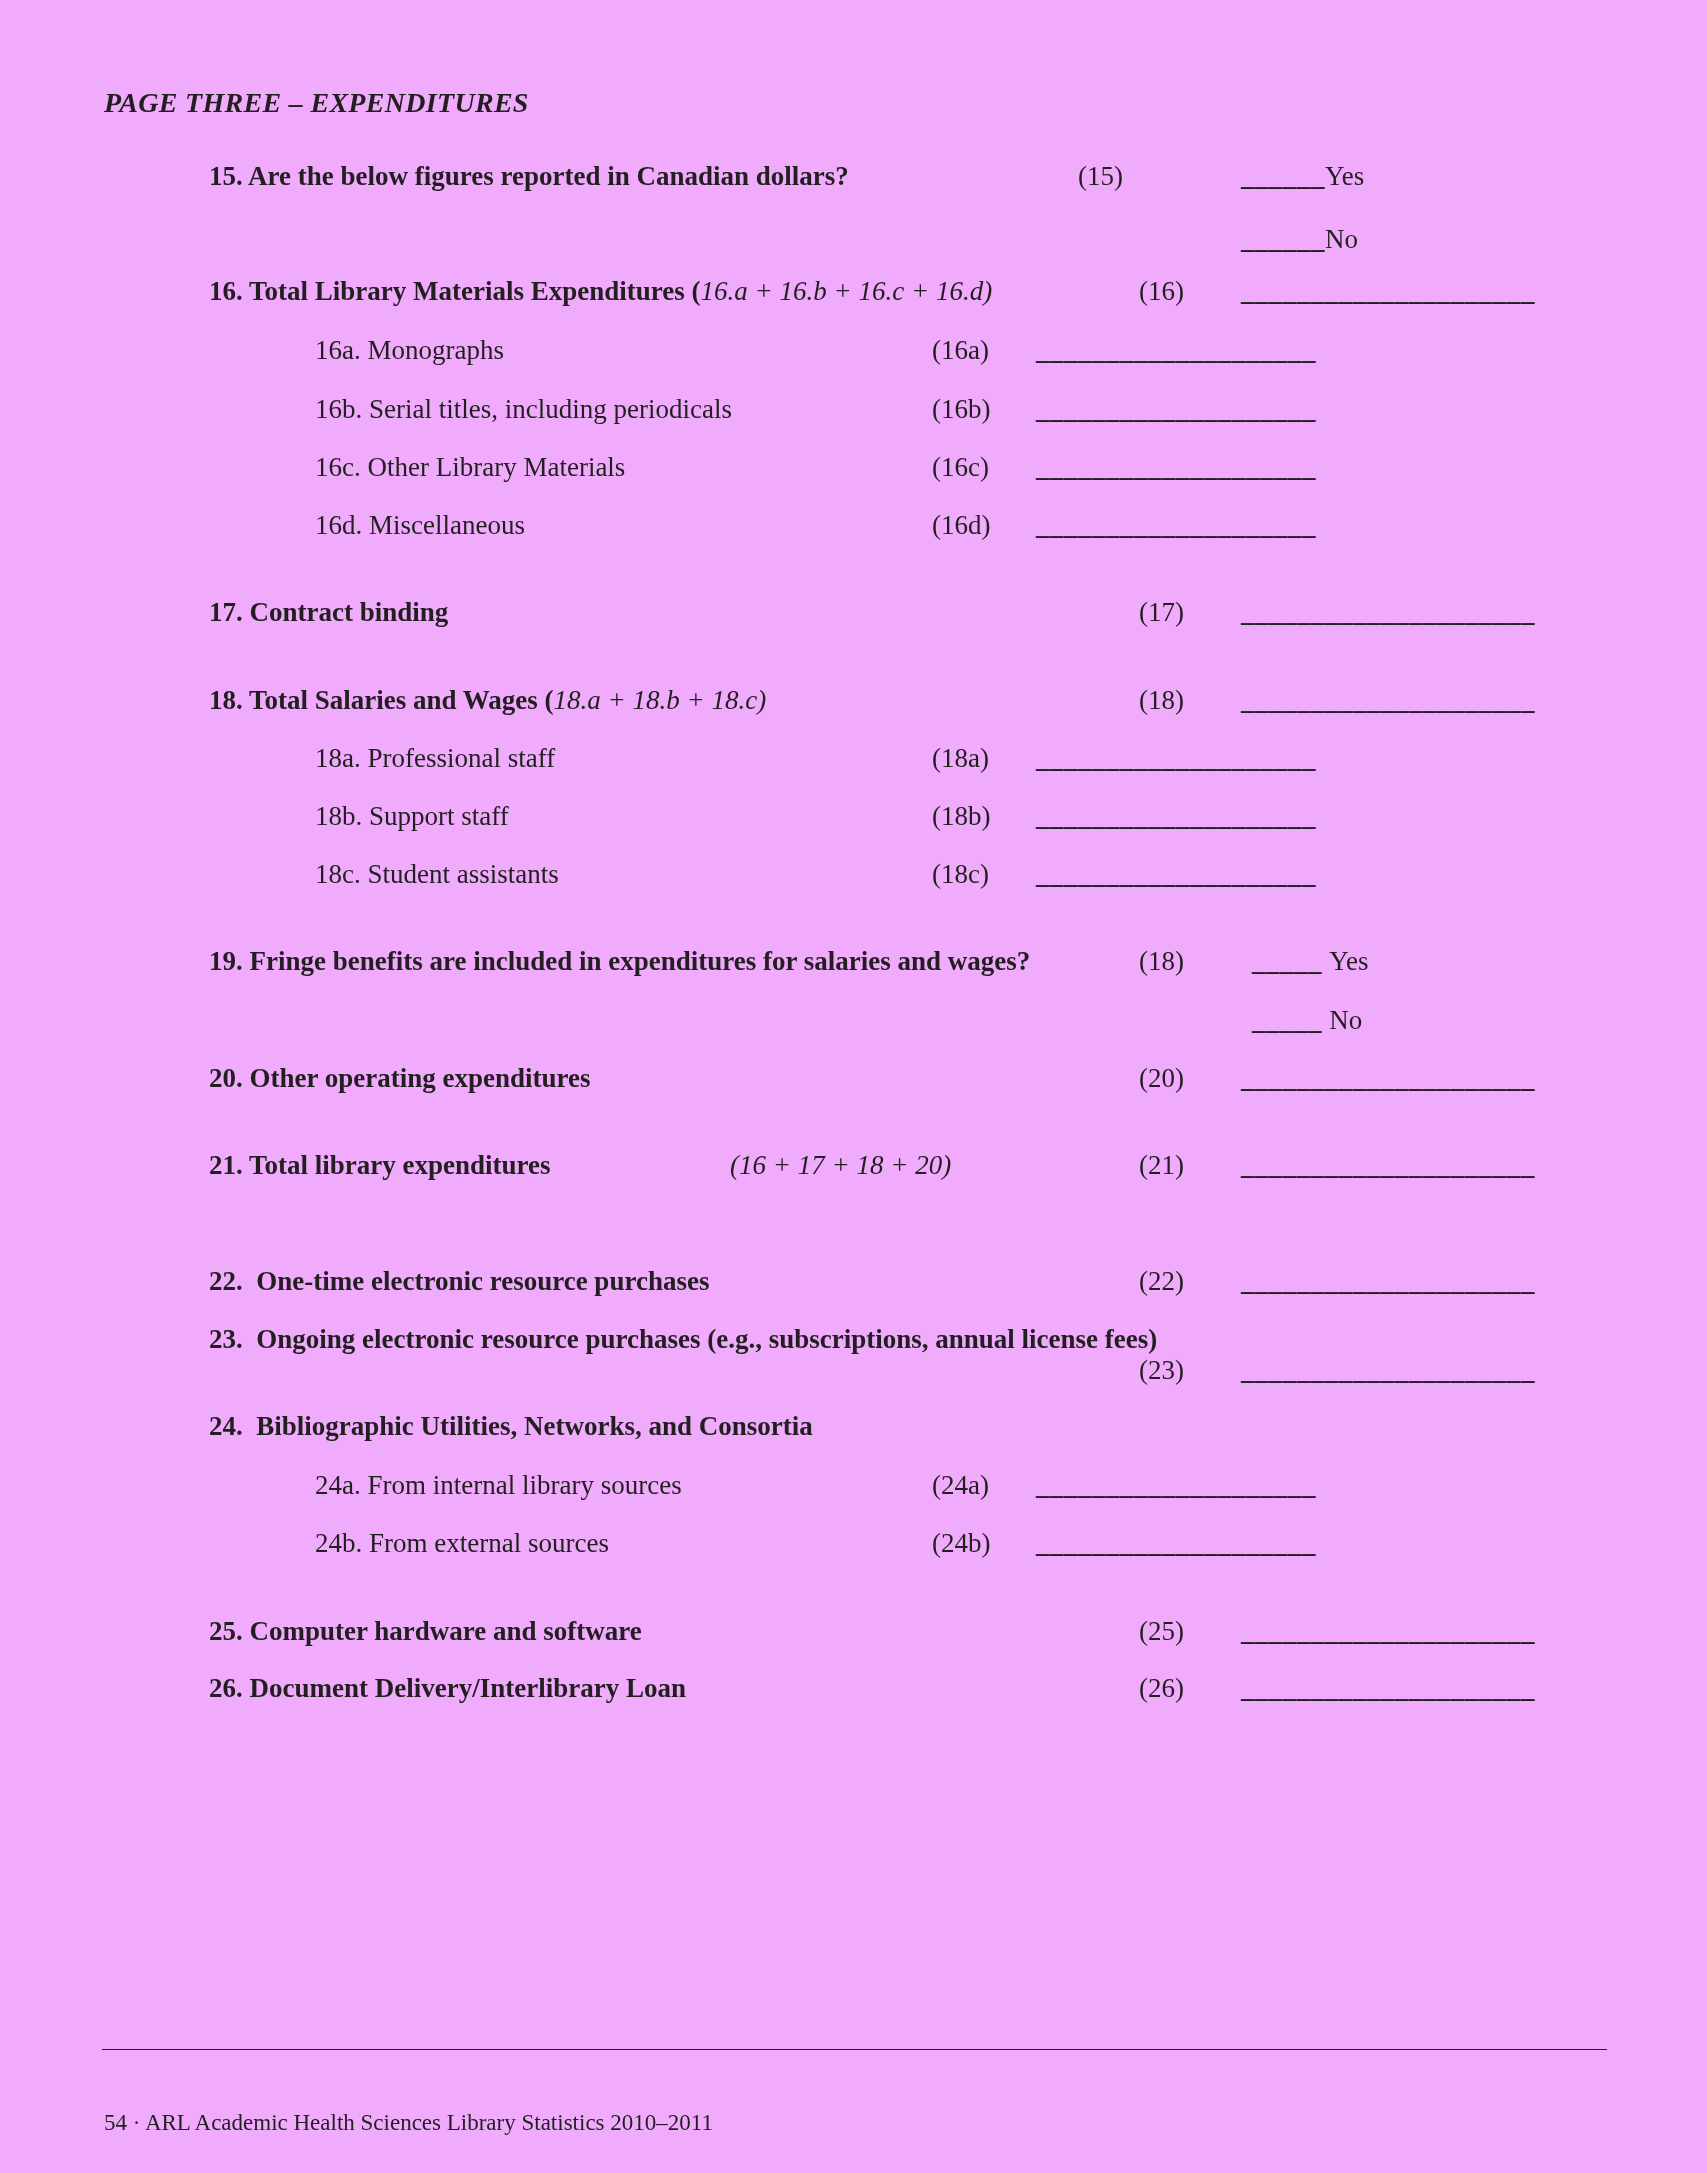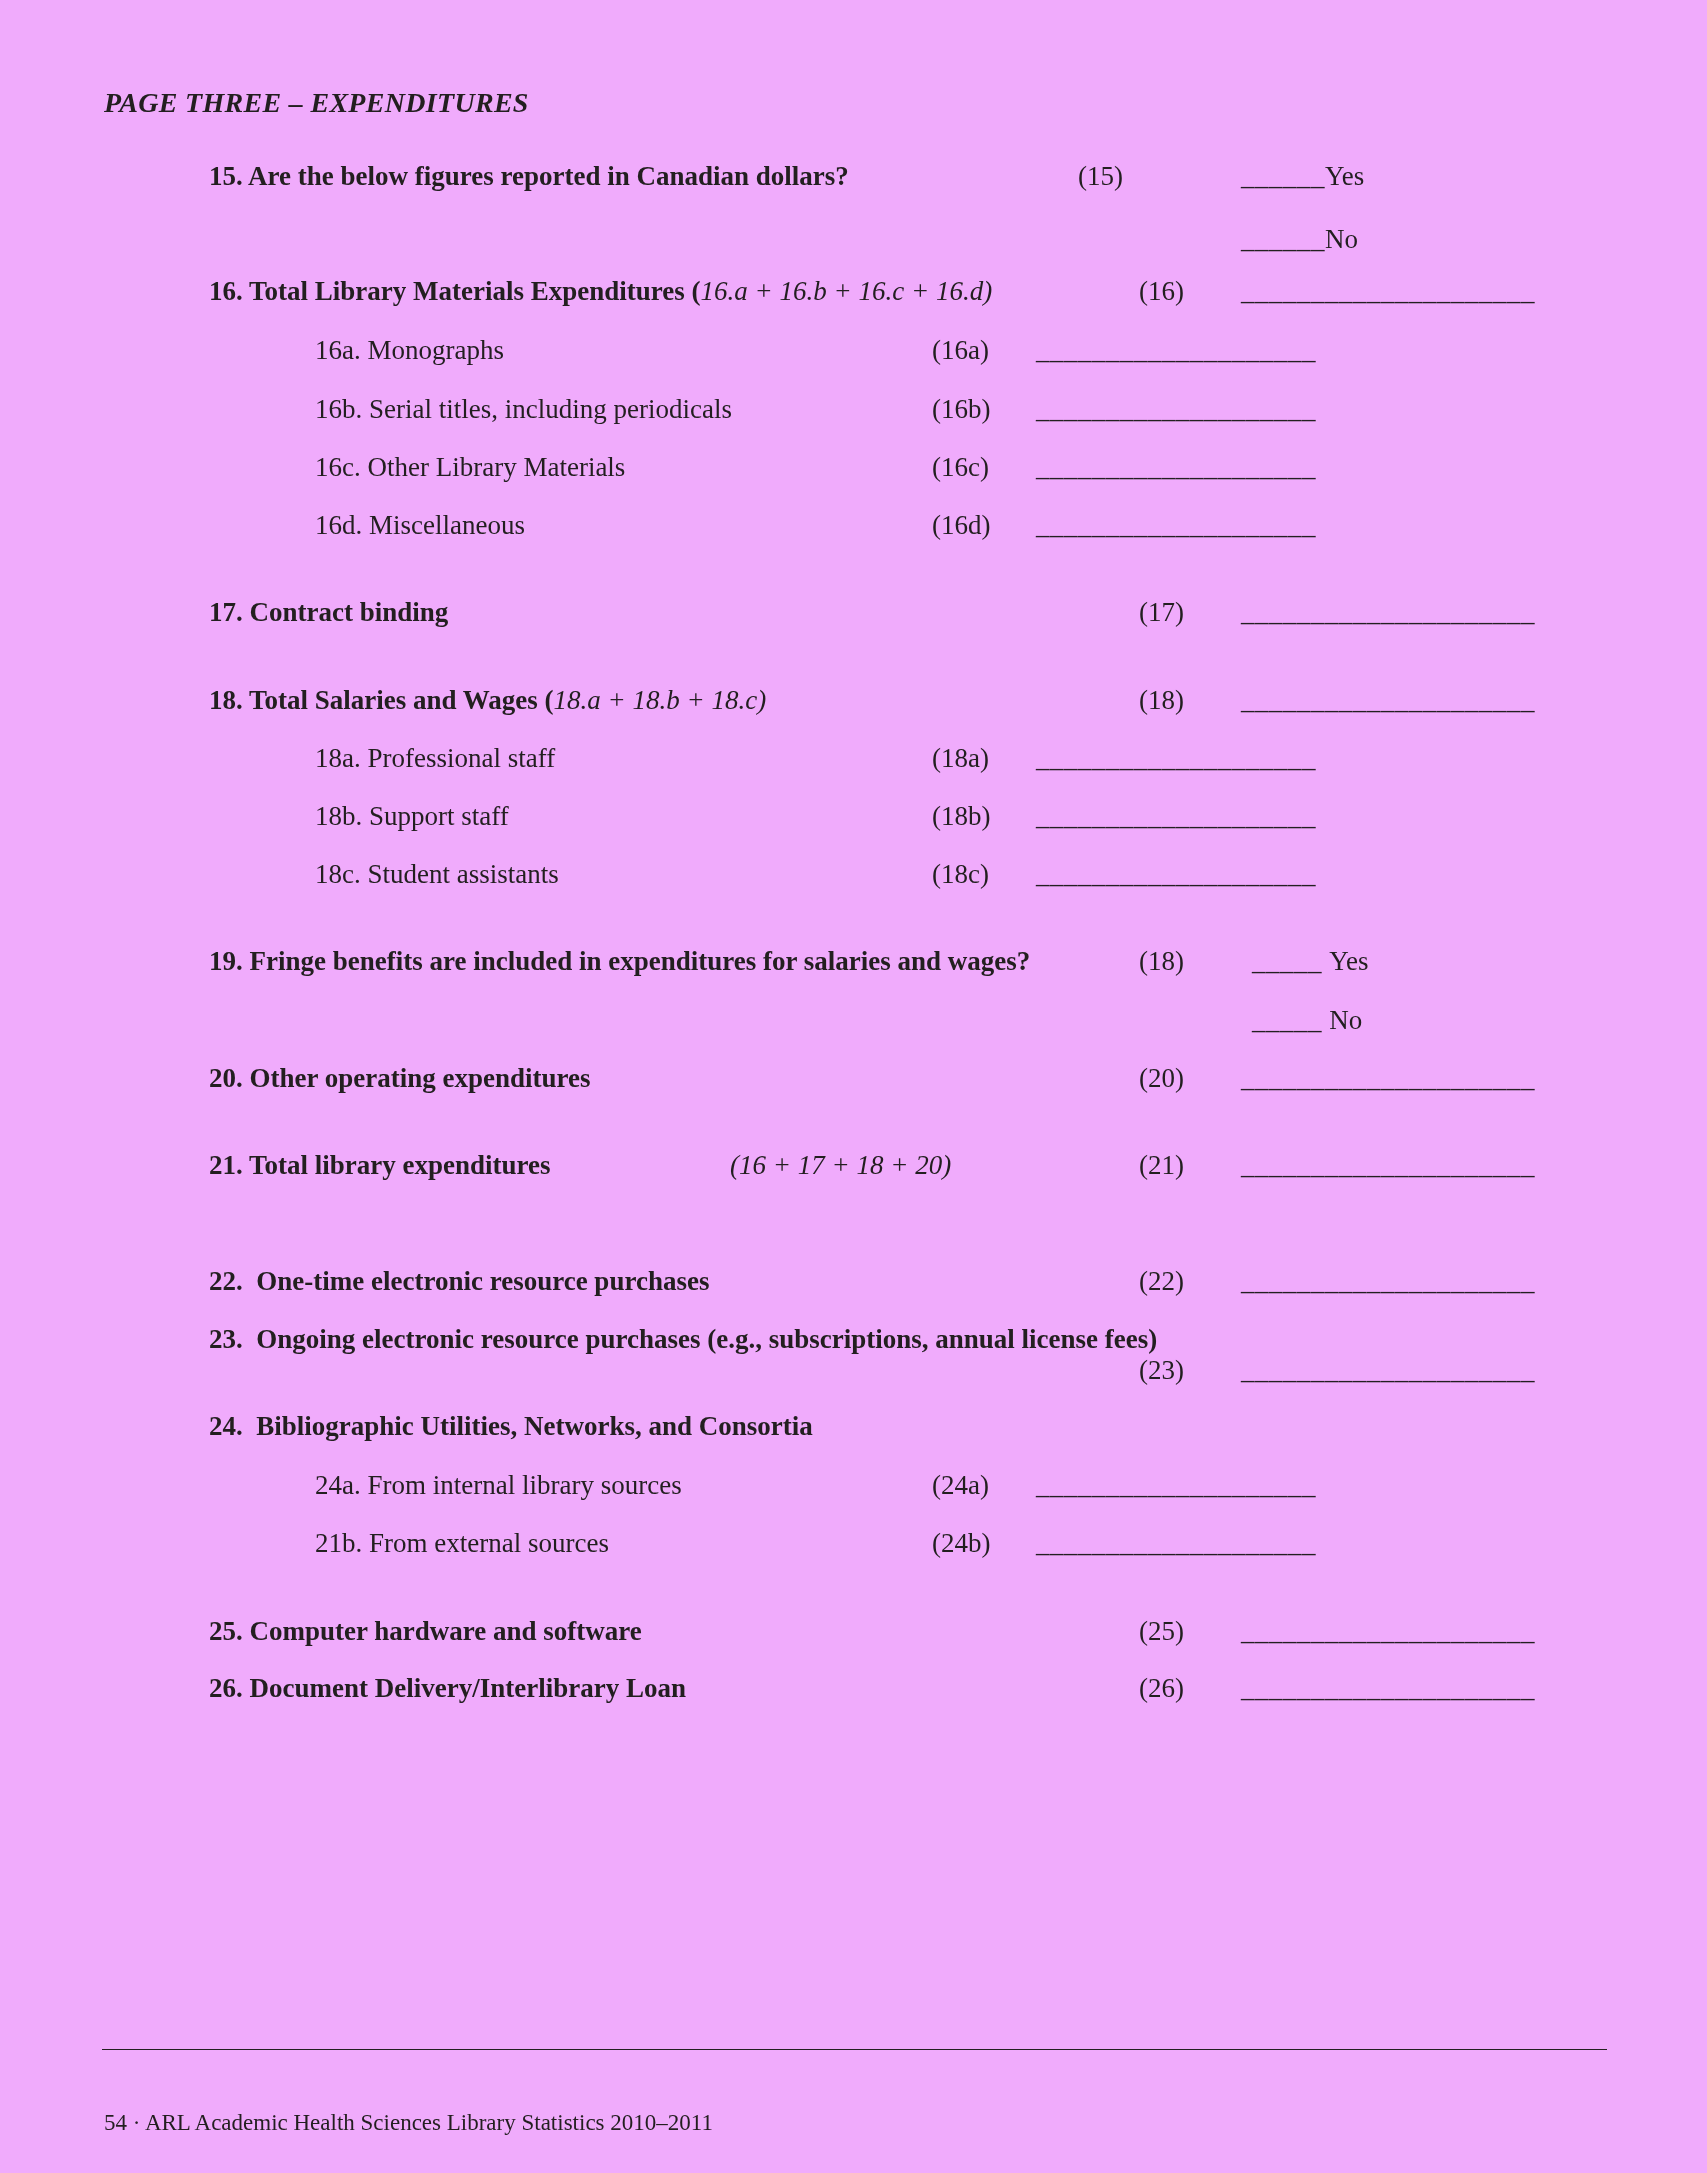--- a/index.html
+++ b/index.html
@@ -17,21 +17,21 @@
   .abs { position: absolute; white-space: nowrap; }
   .b { font-weight: bold; }
   .i { font-style: italic; }
   .sect {
     font-size: 28px;
     font-weight: bold;
     font-style: italic;
     letter-spacing: 0.3px;
   }
   .code { font-weight: normal; }
-  .blank { font-weight: normal; letter-spacing: 0.5px; }
+  .blank { font-weight: bold; letter-spacing: 0.5px; }
   .footer-rule {
     position: absolute;
     left: 102px;
     top: 2049px;
     width: 1505px;
     border-top: 1.9px solid #231f20;
     height: 0;
   }
   .footer-text { font-size: 23px; }
 </style>
@@ -121,21 +121,21 @@
   <div class="abs b" style="top:1323px; left:209px">23. Ongoing electronic resource purchases (e.g., subscriptions, annual license fees)</div>
   <div class="abs code" style="top:1354px; left:1139px">(23)</div>
   <div class="abs blank" style="top:1354px; left:1241px">_____________________</div>
 
   <div class="abs b" style="top:1410px; left:209px">24. Bibliographic Utilities, Networks, and Consortia</div>
 
   <div class="abs" style="top:1469px; left:315px">24a. From internal library sources</div>
   <div class="abs code" style="top:1469px; left:932px">(24a)</div>
   <div class="abs blank" style="top:1469px; left:1036px">____________________</div>
 
-  <div class="abs" style="top:1527px; left:315px">21b. From external sources</div>
+  <div class="abs" style="top:1527px; left:315px">24b. From external sources</div>
   <div class="abs code" style="top:1527px; left:932px">(24b)</div>
   <div class="abs blank" style="top:1527px; left:1036px">____________________</div>
 
   <div class="abs b" style="top:1615px; left:209px">25. Computer hardware and software</div>
   <div class="abs code" style="top:1615px; left:1139px">(25)</div>
   <div class="abs blank" style="top:1615px; left:1241px">_____________________</div>
 
   <div class="abs b" style="top:1672px; left:209px">26. Document Delivery/Interlibrary Loan</div>
   <div class="abs code" style="top:1672px; left:1139px">(26)</div>
   <div class="abs blank" style="top:1672px; left:1241px">_____________________</div>

